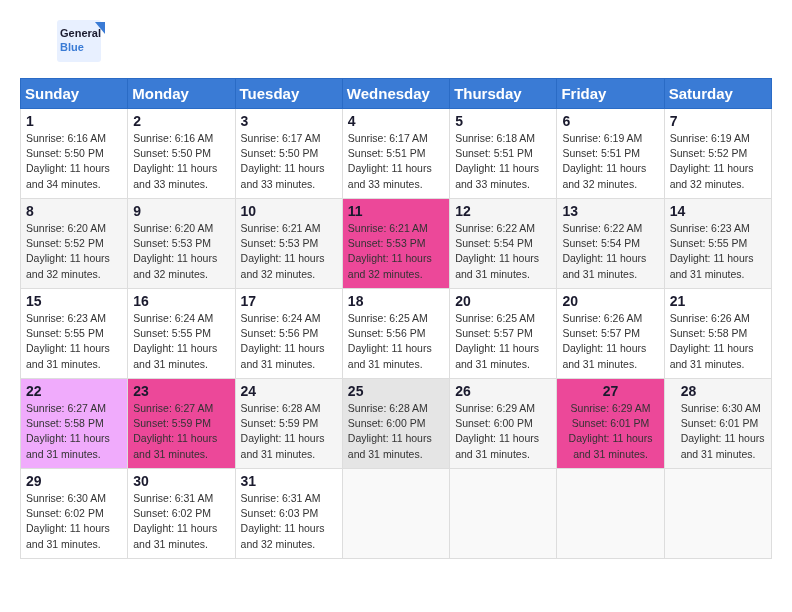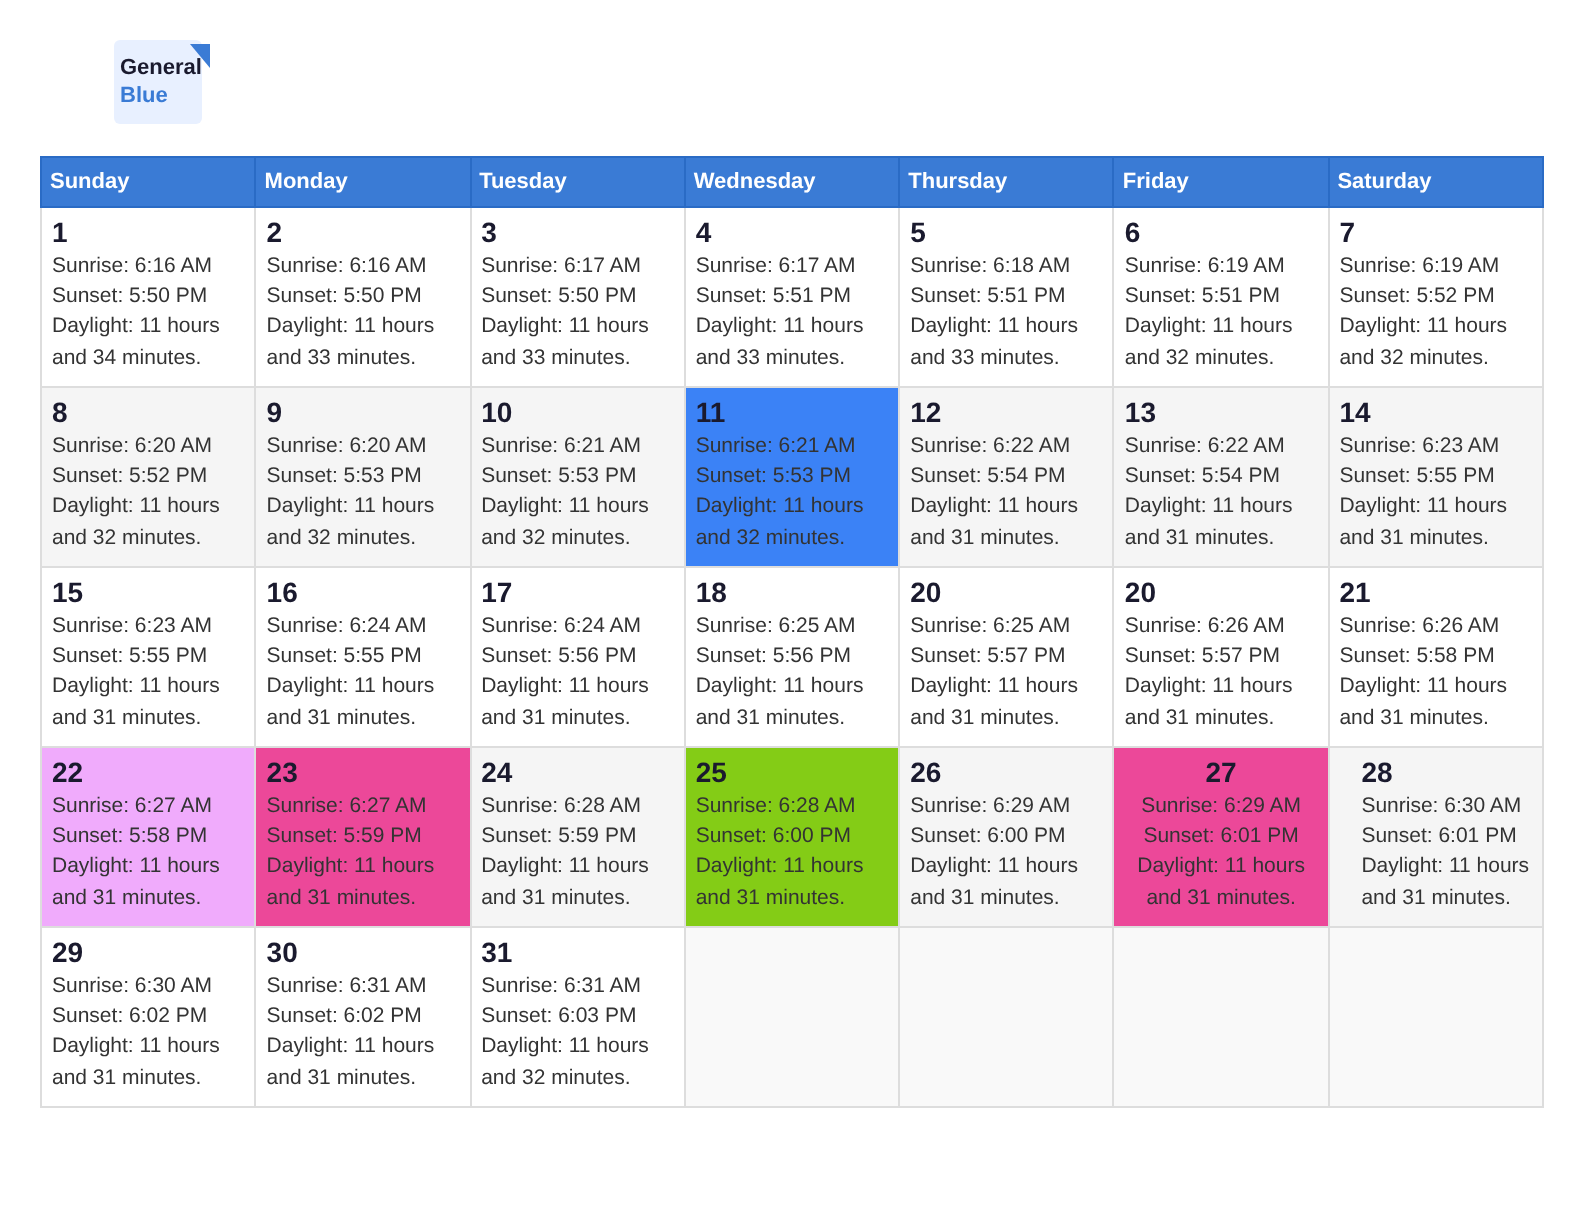--- a/index.html
+++ b/index.html
@@ -38,21 +38,21 @@
     .calendar {
       width: 100%;
       border-collapse: collapse;
       font-size: 11px;
     }
     .calendar th {
       background: #3a7bd5;
       color: #fff;
       padding: 6px 4px;
       text-align: left;
-      font-size: 11px;
+      font-size: 15px;
       font-weight: bold;
       border: 1px solid #2a6bc5;
     }
     .calendar td {
       border: 1px solid #ddd;
       vertical-align: top;
       padding: 4px 5px;
       width: 107px;
       height: 90px;
       background: #fff;
@@ -143,21 +143,21 @@
           <div class="day-info">Sunrise: 6:20 AM<br>Sunset: 5:52 PM<br>Daylight: 11 hours<br>and 32 minutes.</div>
         </td>
         <td style="background: rgb(245, 245, 245);">
           <span class="day-num">9</span>
           <div class="day-info">Sunrise: 6:20 AM<br>Sunset: 5:53 PM<br>Daylight: 11 hours<br>and 32 minutes.</div>
         </td>
         <td style="background: rgb(245, 245, 245); margin-left: 18px;">
           <span class="day-num">10</span>
           <div class="day-info">Sunrise: 6:21 AM<br>Sunset: 5:53 PM<br>Daylight: 11 hours<br>and 32 minutes.</div>
         </td>
-        <td style="background: #3b82f6;">
+        <td style="background: #ec4899;">
           <span class="day-num">11</span>
           <div class="day-info">Sunrise: 6:21 AM<br>Sunset: 5:53 PM<br>Daylight: 11 hours<br>and 32 minutes.</div>
         </td>
         <td style="background: rgb(245, 245, 245);">
           <span class="day-num">12</span>
           <div class="day-info">Sunrise: 6:22 AM<br>Sunset: 5:54 PM<br>Daylight: 11 hours<br>and 31 minutes.</div>
         </td>
         <td style="background: rgb(245, 245, 245);">
           <span class="day-num">13</span>
           <div class="day-info">Sunrise: 6:22 AM<br>Sunset: 5:54 PM<br>Daylight: 11 hours<br>and 31 minutes.</div>
@@ -203,21 +203,21 @@
           <div class="day-info">Sunrise: 6:27 AM<br>Sunset: 5:58 PM<br>Daylight: 11 hours<br>and 31 minutes.</div>
         </td>
         <td style="background: #ec4899;">
           <span class="day-num">23</span>
           <div class="day-info">Sunrise: 6:27 AM<br>Sunset: 5:59 PM<br>Daylight: 11 hours<br>and 31 minutes.</div>
         </td>
         <td style="background: rgb(245, 245, 245);">
           <span class="day-num">24</span>
           <div class="day-info">Sunrise: 6:28 AM<br>Sunset: 5:59 PM<br>Daylight: 11 hours<br>and 31 minutes.</div>
         </td>
-        <td style="background: #84cc16; margin-left: 28px;">
+        <td style="background: #e5e5e5; margin-left: 28px;">
           <span class="day-num">25</span>
           <div class="day-info">Sunrise: 6:28 AM<br>Sunset: 6:00 PM<br>Daylight: 11 hours<br>and 31 minutes.</div>
         </td>
         <td style="background: rgb(245, 245, 245);">
           <span class="day-num">26</span>
           <div class="day-info">Sunrise: 6:29 AM<br>Sunset: 6:00 PM<br>Daylight: 11 hours<br>and 31 minutes.</div>
         </td>
         <td style="background: #ec4899; text-align: center;">
           <span class="day-num">27</span>
           <div class="day-info">Sunrise: 6:29 AM<br>Sunset: 6:01 PM<br>Daylight: 11 hours<br>and 31 minutes.</div>

